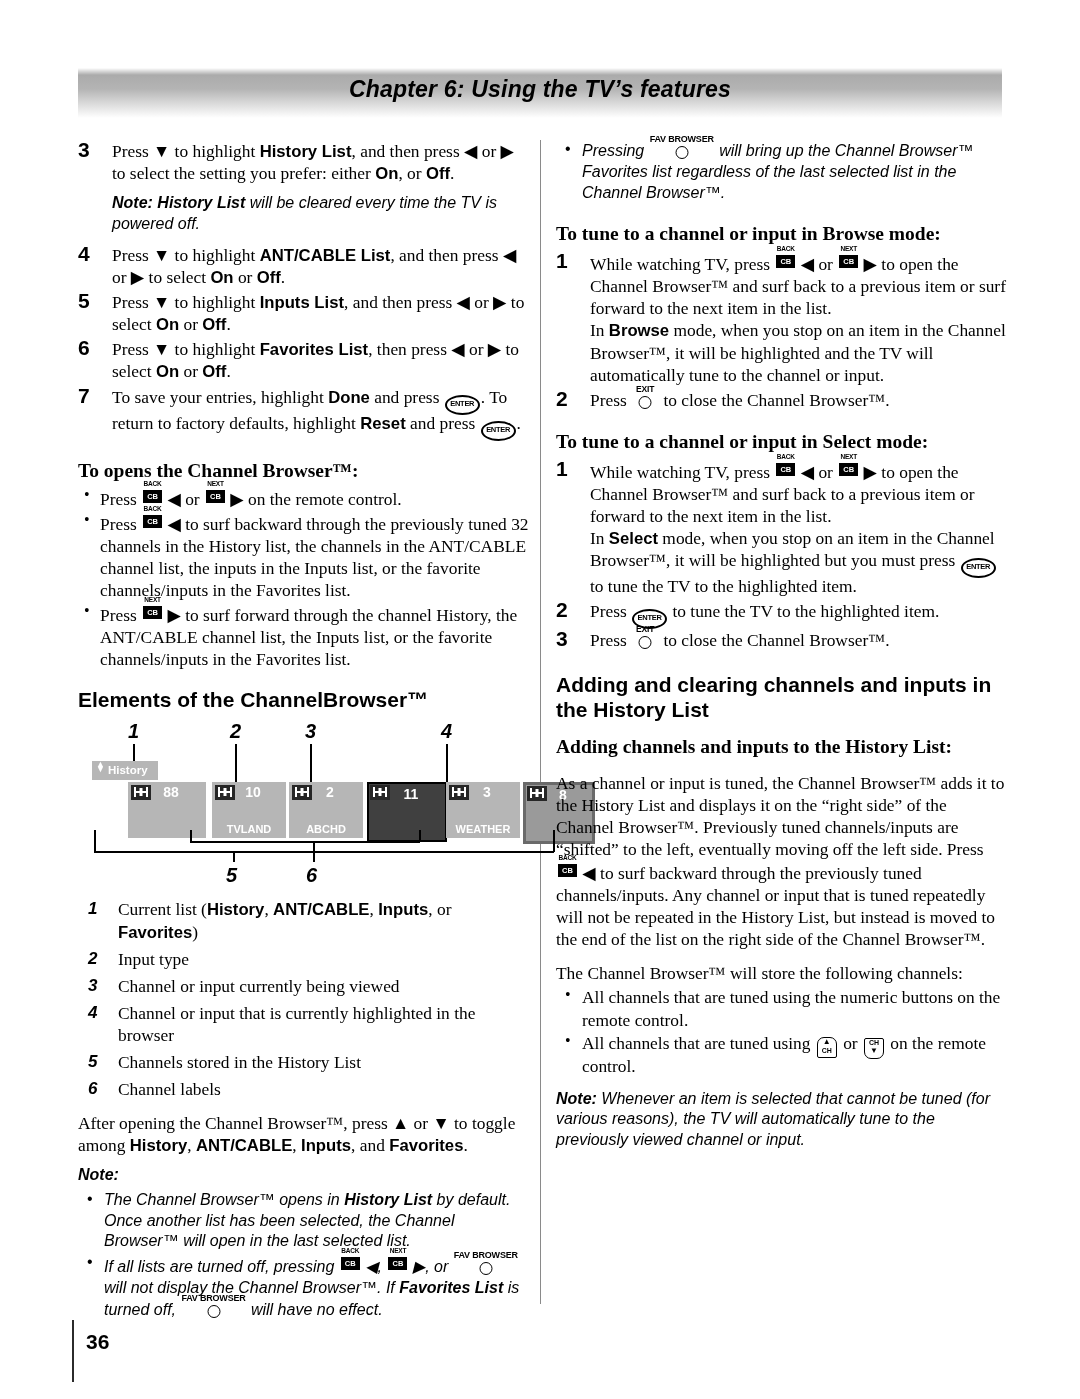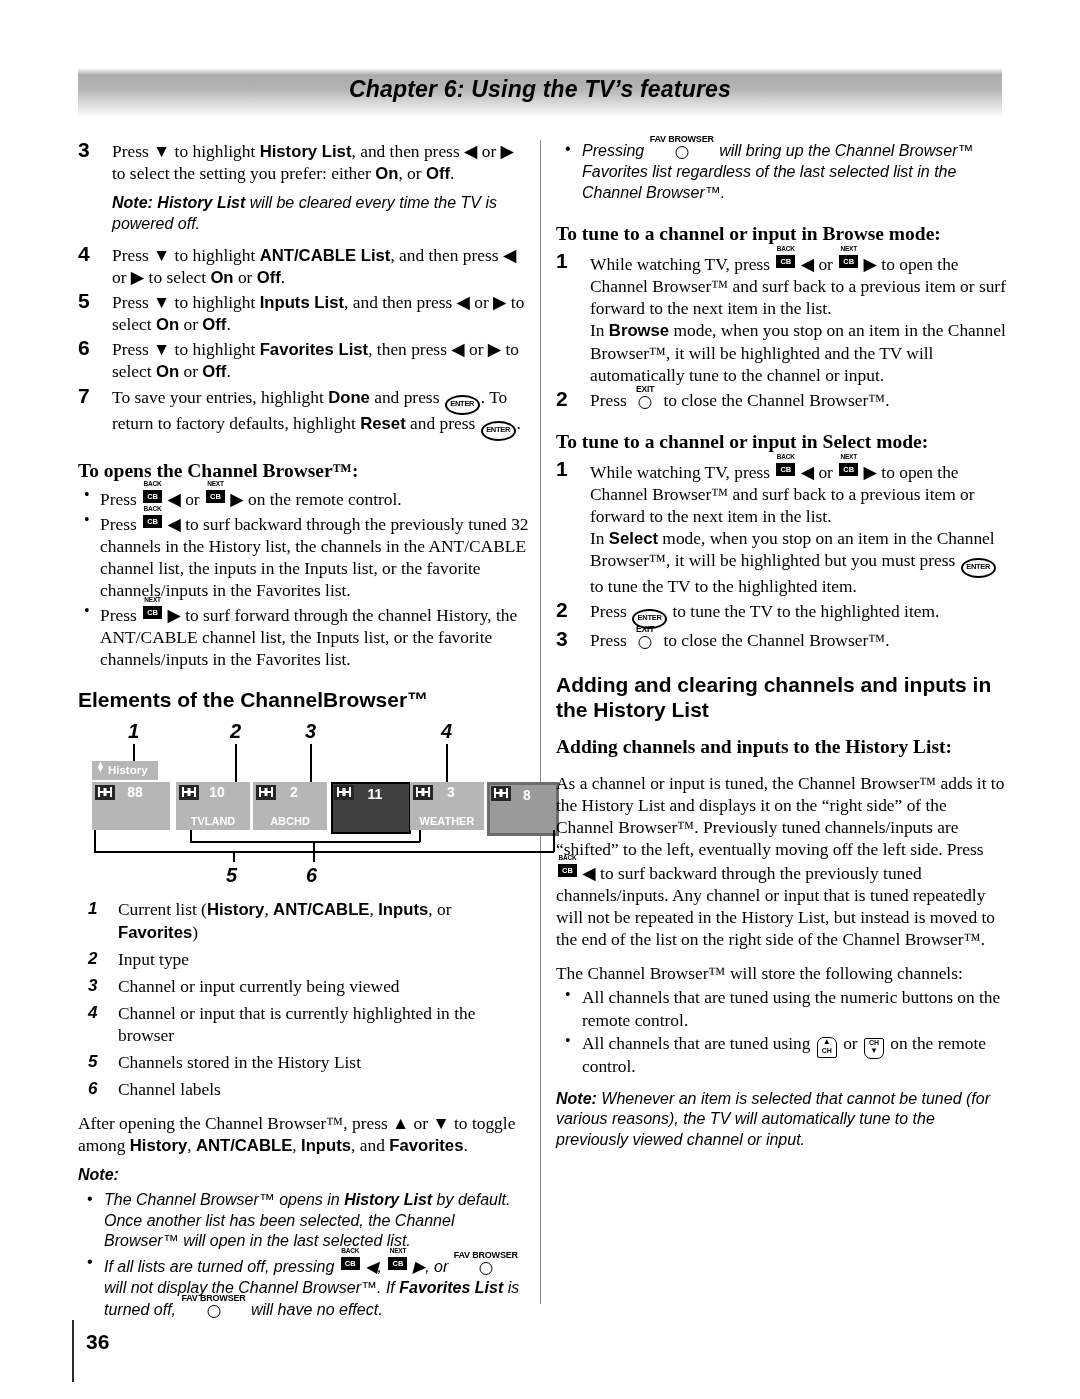--- a/index.html
+++ b/index.html
@@ -158,22 +158,22 @@
     line-height:19px;padding:0 10px 0 4px;white-space:nowrap;
   }
   .cb-listtab .updn{
     display:inline-block;color:#ffffff;font-size:9px;line-height:9px;
     vertical-align:2px;margin-right:3px;text-align:center;
   }
   .cb-listtab .updn i{display:block;font-style:normal;line-height:5px;}
 
   .cb-strip{position:absolute;left:14px;top:62px;height:48px;}
   .cell{
-    position:absolute;top:0;height:48px;background:#b6b6b6;
-    color:#ffffff;font-family:"Liberation Sans",sans-serif;font-weight:bold;
+    position:absolute;top:0;height:56px;background:#b6b6b6;
+    color:#ffffff;font-family:"Liberation Sans",sans-serif;font-weight:bold;margin-left:36px;
   }
   .cell.view{background:#404040;border:2px solid #000;}
   .cell.hi{background:#9a9a9a;border:3px solid #6a6a6a;}
   .cell .ant{
     position:absolute;left:3px;top:3px;width:20px;height:15px;background:#262626;
   }
   .cell.view .ant,.cell.hi .ant{left:1px;top:1px;}
   .cell .ant svg{display:block;margin:2px auto 0;}
   .cell .chn{
     position:absolute;left:0;top:3px;width:100%;text-align:center;

